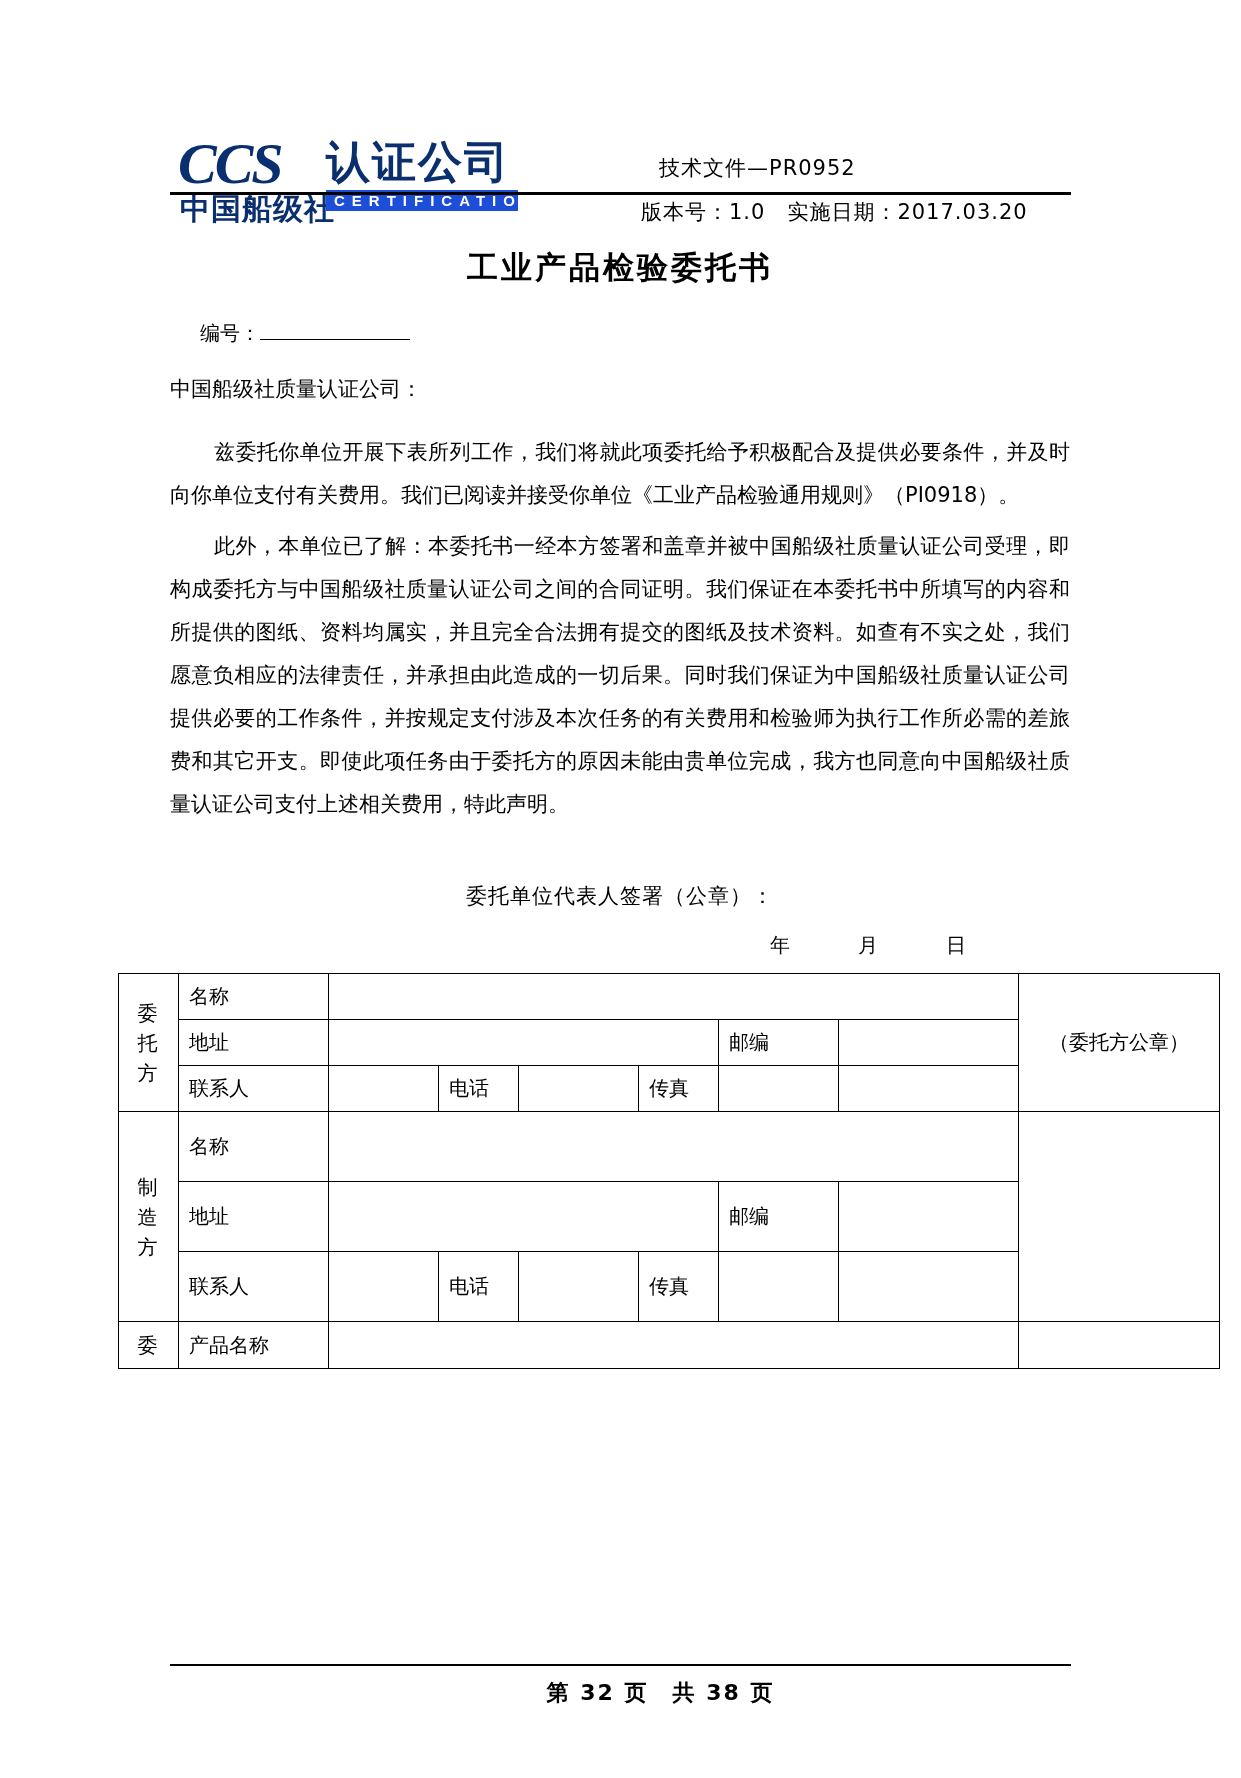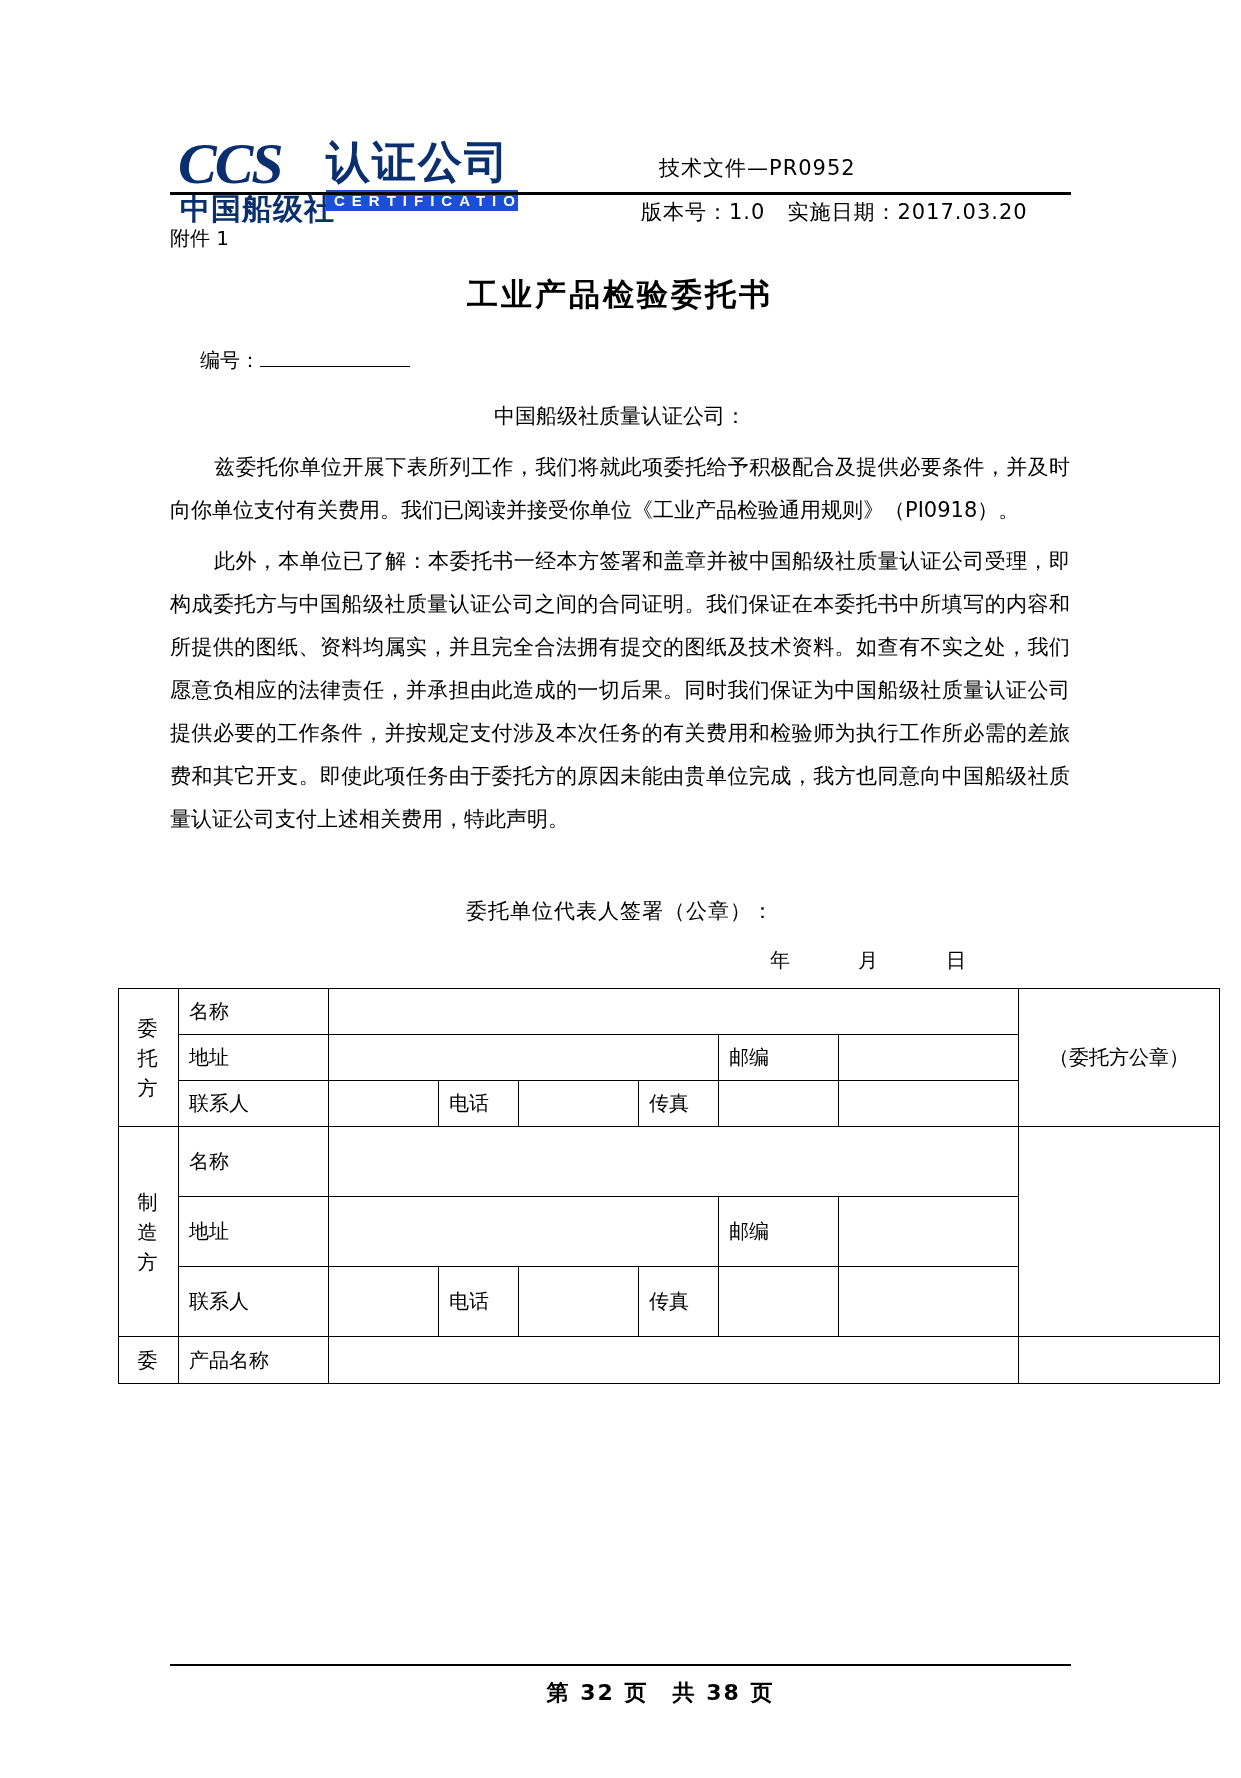--- a/index.html
+++ b/index.html
@@ -138,22 +138,21 @@
   }
   .number-blank {
     display: inline-block;
     width: 150px;
     border-bottom: 1.5px solid #000;
     height: 20px;
   }
   .addressee {
     font-family: Liberation Mono, monospace;
     font-size: 21px;
-    margin-bottom: 16px;
-    text-align: center;
+    margin-bottom: 28px;
   }
   .para {
     font-family: "DejaVu Sans", sans-serif;
     font-size: 21px;
     line-height: 43px;
     text-align: justify;
     text-indent: 44px;
     margin: 0 0 8px 0;
   }
   .signature-line {
@@ -249,21 +248,20 @@
     </div>
     <div class="header-right">
       <div class="header-line1">技术文件—PR0952</div>
       <div class="header-line2">版本号：1.0　实施日期：2017.03.20</div>
     </div>
   </div>
   <div class="header-rule"></div>
 
   <div class="content">
 
-    <div class="attach">附件 1</div>
 
     <div class="doc-title">工业产品检验委托书</div>
 
     <div class="number-line">
       <span>编号：</span><span class="number-blank"></span>
     </div>
 
     <div class="addressee">中国船级社质量认证公司：</div>
 
     <p class="para">兹委托你单位开展下表所列工作，我们将就此项委托给予积极配合及提供必要条件，并及时向你单位支付有关费用。我们已阅读并接受你单位《工业产品检验通用规则》（PI0918）。</p>

